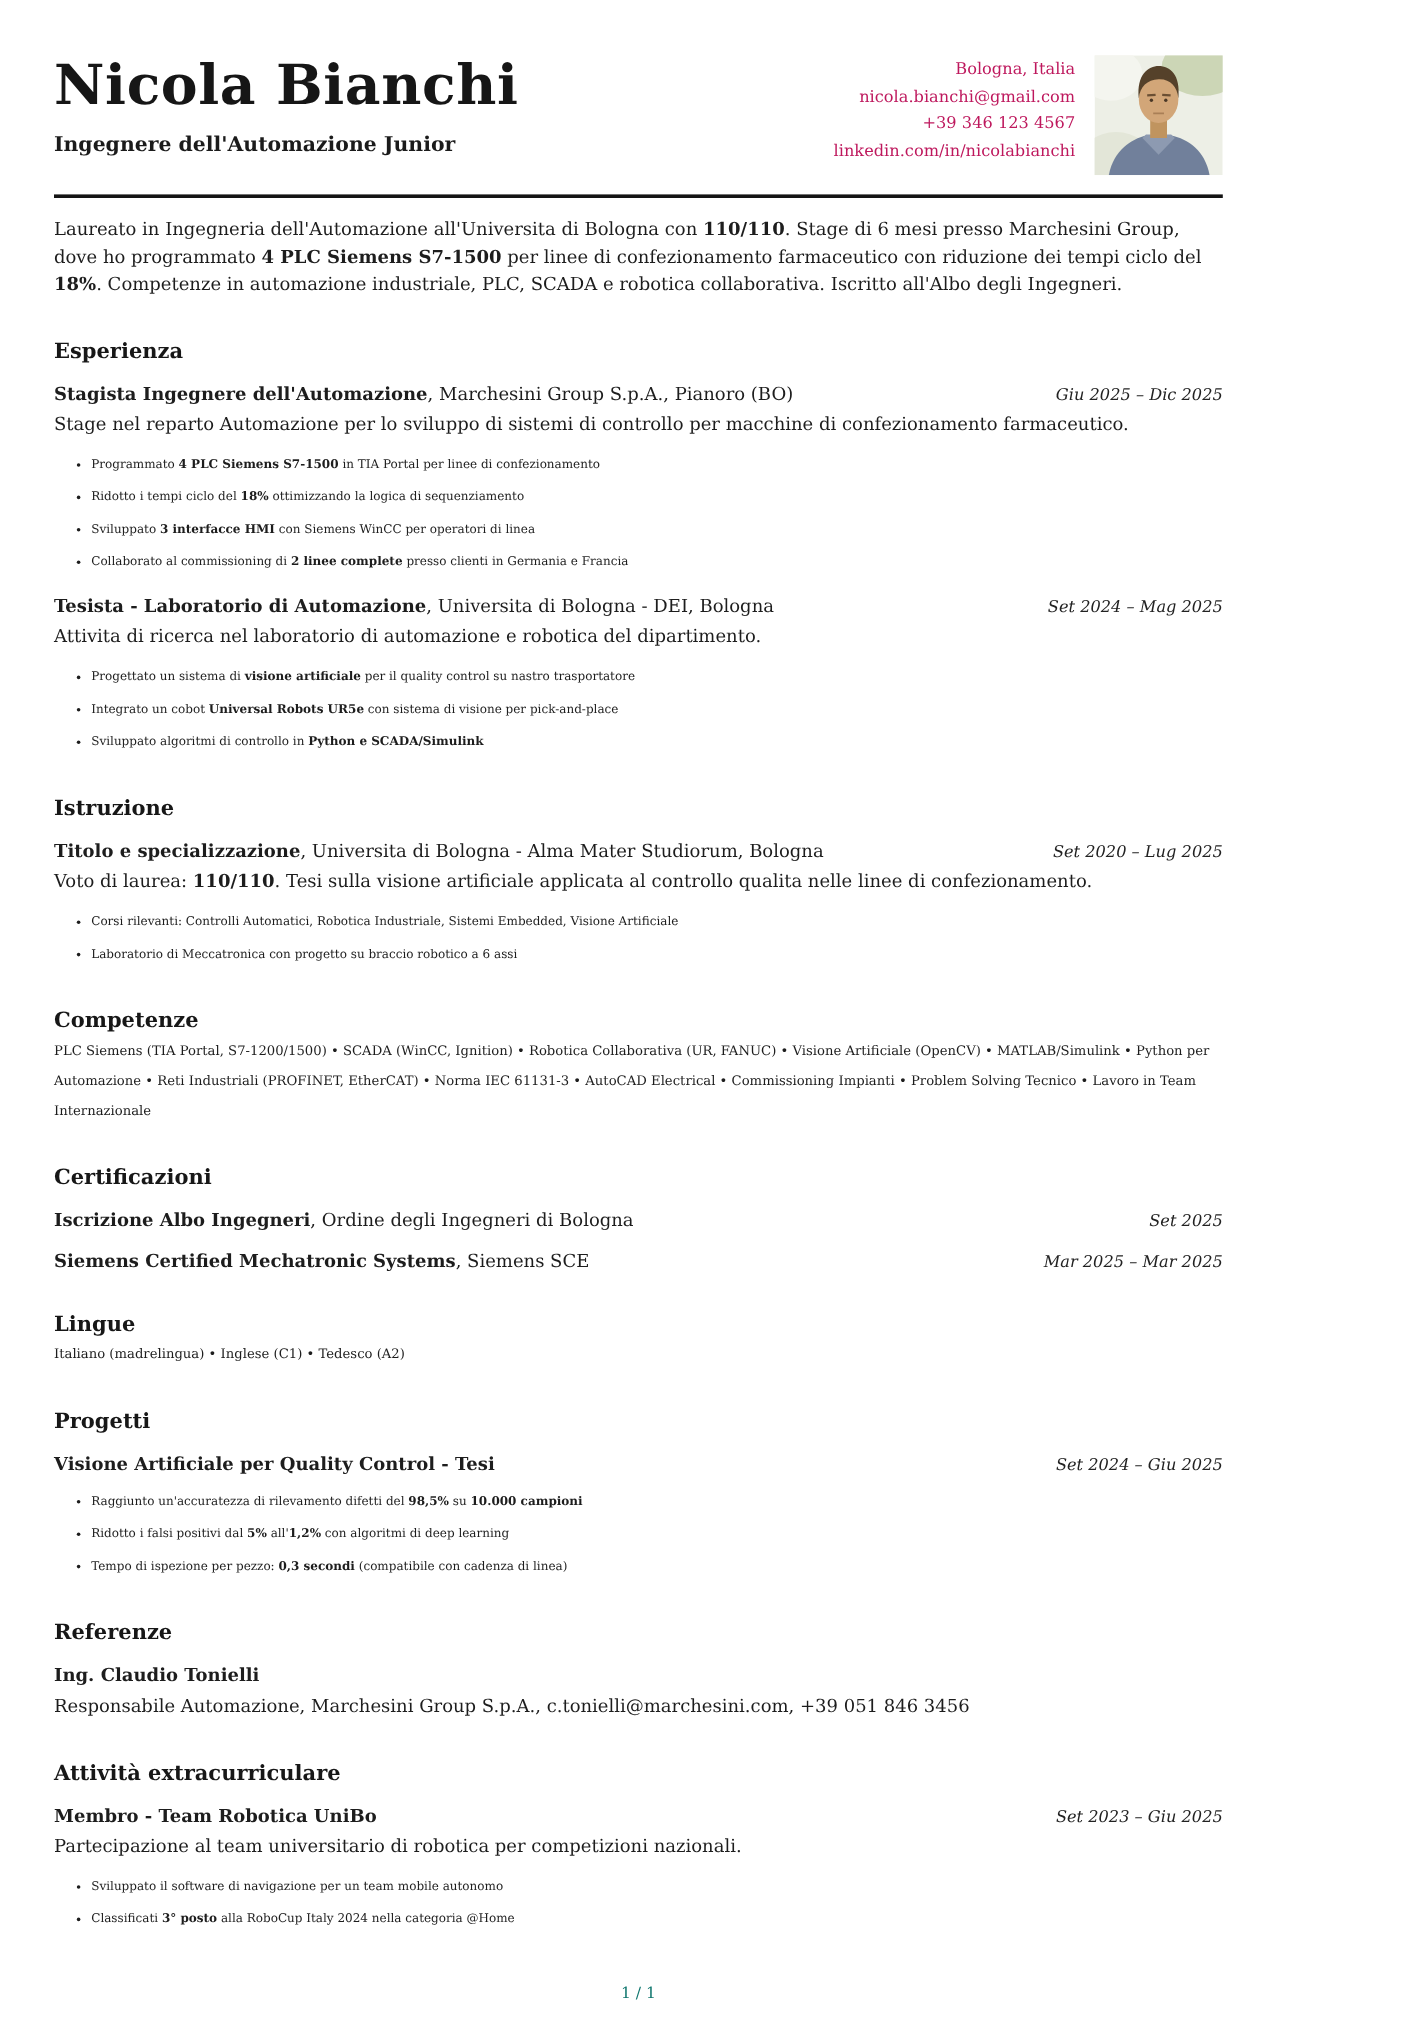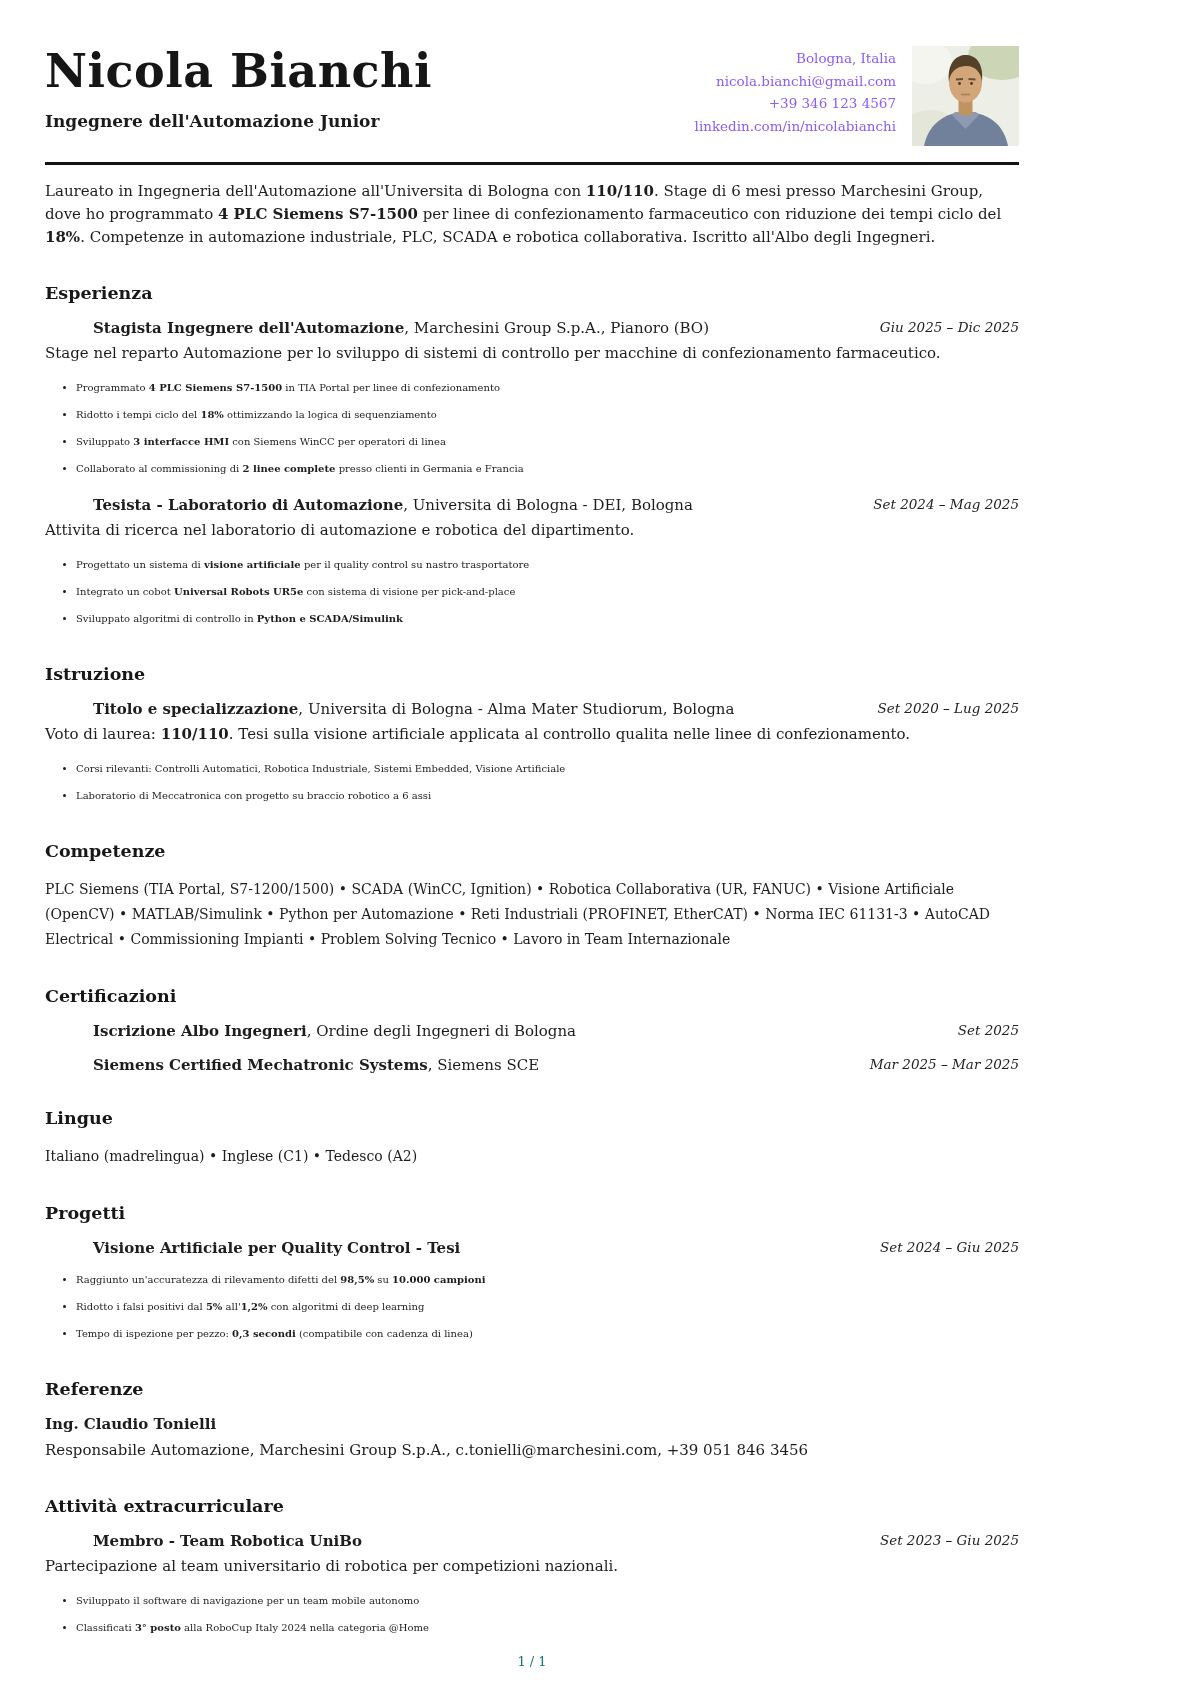--- a/index.html
+++ b/index.html
@@ -9,34 +9,34 @@
     padding: 46px 45px 0 45px;
     font-family: "DejaVu Serif", "Liberation Serif", serif;
     color: #1d1d1d; background: #ffffff;
   }
   
   .header { display: flex; justify-content: space-between; align-items: flex-start; }
   .h-left { flex: 1 1 auto; }
   .h-name { margin: 0; font-size: 46px; line-height: 1.12; letter-spacing: 0.5px; font-weight: bold; color: #161616; }
   .h-sub { margin-top: 13px; font-size: 17px; font-weight: bold; color: #1b1b1b; }
   .h-right { display: flex; align-items: flex-start; gap: 16px; flex: none; }
-  .contact { text-align: right; font-size: 13.5px; line-height: 22.5px; padding-top: 1px; color: #8b5cf6; }
+  .contact { text-align: right; font-size: 13.5px; line-height: 22.5px; padding-top: 1px; color: #be185d; }
   .photo { width: 107px; height: 100px; flex: none; overflow: hidden; }
   .rule { border: none; border-top: 3px solid #141414; margin: 16px 0 0 0; }
   
   .summary { margin: 15px 0 0 0; font-size: 15px; line-height: 23px; }
   .sec-title { font-size: 17.5px; font-weight: bold; margin: 34px 0 0 0; color: #171717; }
   .entry { margin-top: 16px; }
-  .entry-head { display: flex; justify-content: space-between; align-items: flex-start; gap: 24px; margin-left: 48px; }
+  .entry-head { display: flex; justify-content: space-between; align-items: flex-end; gap: 24px; }
   .entry-title { font-size: 15px; }
   .entry-date { font-size: 13.5px; font-style: italic; white-space: nowrap; color: #222222; }
   .entry-desc { margin-top: 5px; font-size: 15px; line-height: 23px; }
   .entry ul { margin: 11px 0 0 0; padding: 0 0 0 31px; }
   .entry li { font-size: 10px; line-height: 23px; margin-bottom: 4px; }
-  .sec-text { margin: 16px 0 0 0; font-size: 14px; line-height: 25px; }
+  .sec-text { margin: 2px 0 0 0; font-size: 11px; line-height: 25px; }
   .ref-name { margin-top: 16px; font-size: 15px; font-weight: bold; }
   .ref-details { margin-top: 6px; font-size: 15px; line-height: 23px; }
   .footer { position: absolute; left: 0; bottom: 14px; width: 100%; text-align: center; font-size: 13px; color: #0f766e; }
   b { font-weight: bold; }
 </style>
 </head>
 <body>
 
 <div class="page">
 

